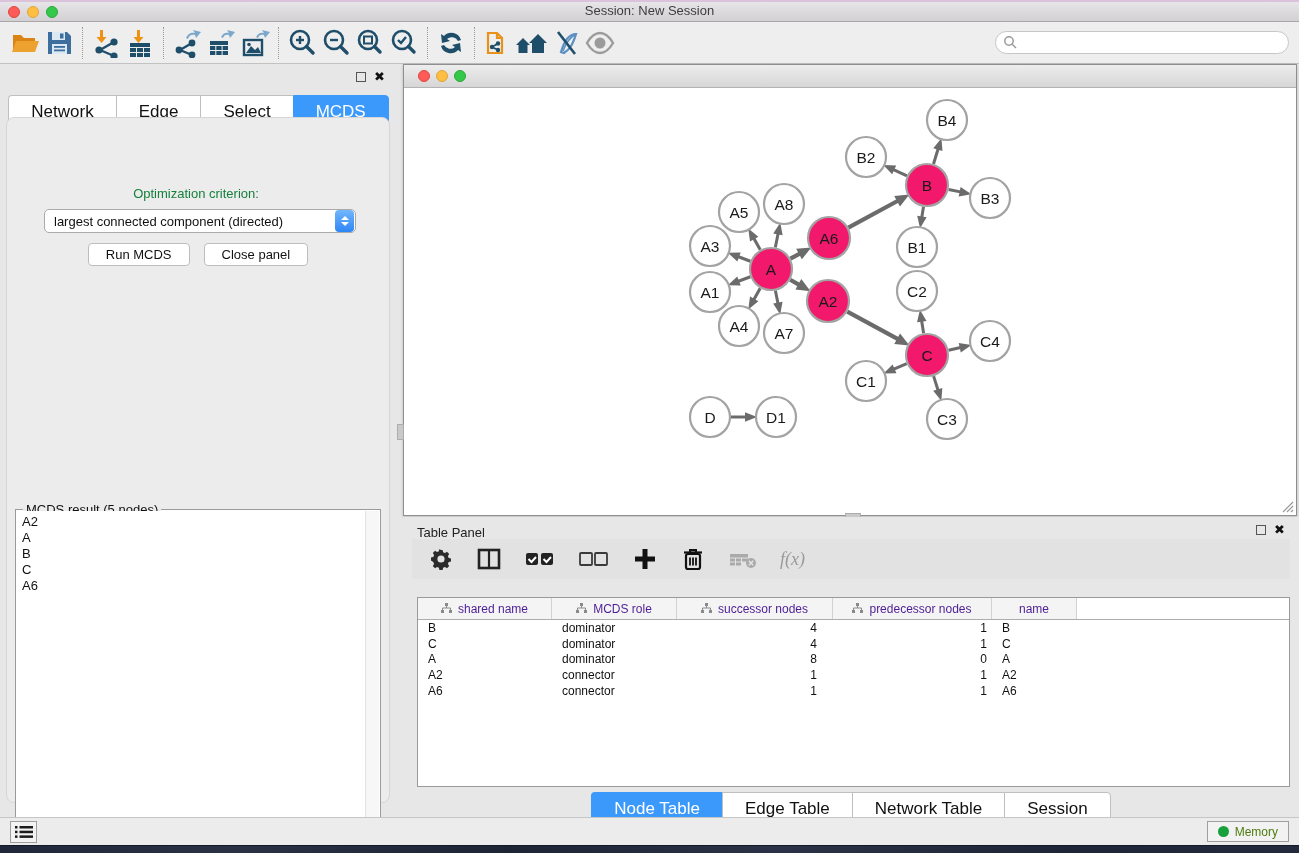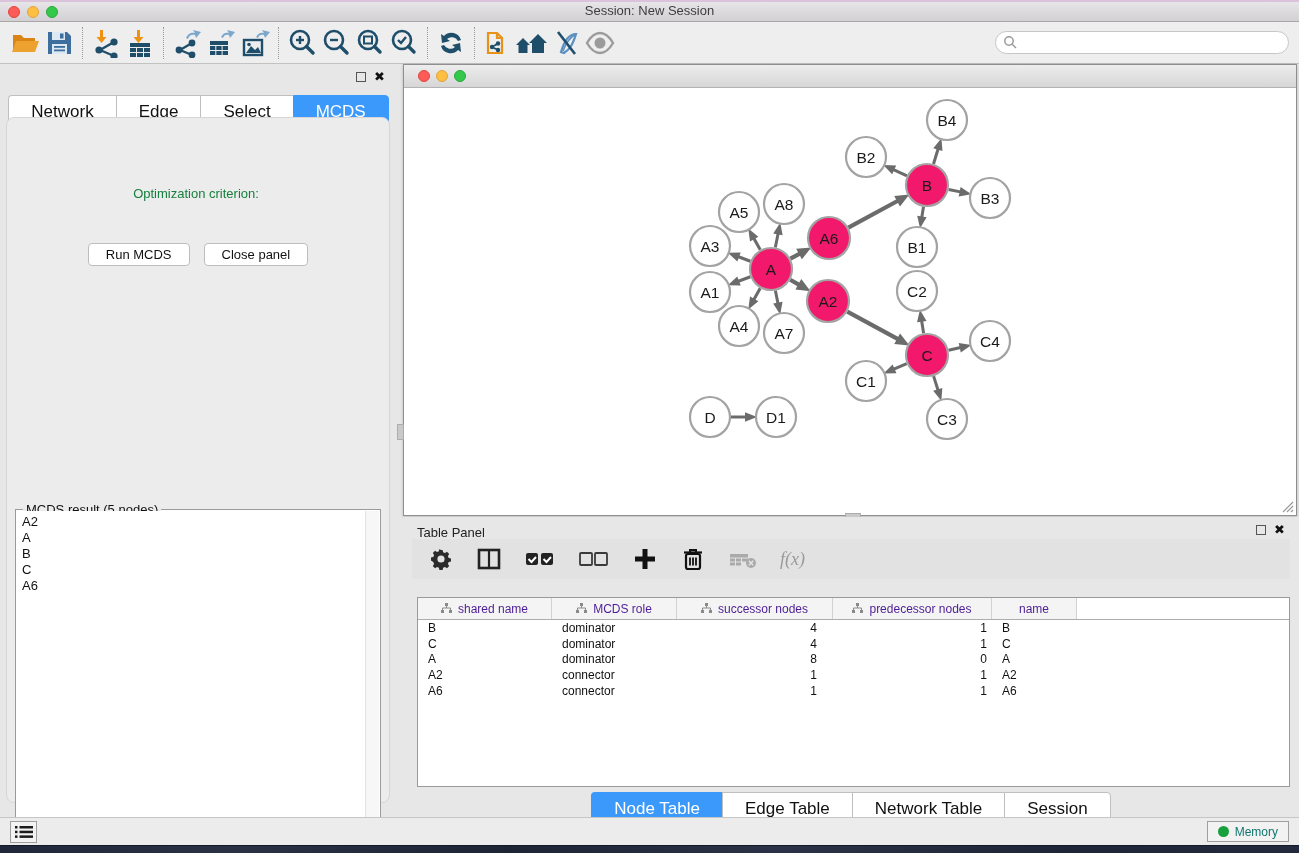--- a/index.html
+++ b/index.html
@@ -107,21 +107,21 @@
   #tp-tabs { position:absolute; left:0; right:0; top:275px; display:flex; justify-content:center; }
 
   
   #statusbar { position:absolute; left:0; top:817px; width:1299px; height:28px;
     background:#ececec; border-top:1px solid #c6c6c6; }
   #list-btn { position:absolute; left:10px; top:3px; width:27px; height:22px;
     background:#f3f3f3; border:1px solid #9f9f9f; display:flex; align-items:center;
     justify-content:center; }
   #memory-btn { position:absolute; right:10px; top:3px; height:21px;
     background:#f2f2f2; border:1px solid #9f9f9f; display:flex; align-items:center;
-    gap:6px; padding:0 10px; font-size:12px; color:#0f766e; }
+    gap:6px; padding:0 10px; font-size:12px; color:#4d7c0f; }
   #memory-dot { width:11px; height:11px; border-radius:50%; }
   #desktop-strip { position:absolute; left:0; top:845px; width:1299px; height:8px;
     background:linear-gradient(90deg,#20273a 0%,#2a3145 18%,#1d2434 39%,#2b3247 60%,#1e2536 82%,#232a3d 100%);
     border-top:1px solid #12172a; }
 </style>
 </head>
 <body>
 
 <div id="app">
 
@@ -298,20 +298,27 @@
       <span class="close-x">✖</span>
     </div>
     <div id="cp-tabs">
         <div class="seg-tab">Network</div>
         <div class="seg-tab">Edge</div>
         <div class="seg-tab">Select</div>
         <div class="seg-tab active">MCDS</div>
       </div>
     <div id="cp-body">
       <div id="opt-label">Optimization criterion:</div>
+      <div id="criterion">
+        <span class="val">largest connected component (directed)</span>
+        <span class="stepper">
+          <span class="chev up"></span>
+            <span class="chev dn"></span>
+        </span>
+      </div>
       <div id="cp-buttons">
         <button class="cp-btn">Run MCDS</button>
         <button class="cp-btn">Close panel</button>
       </div>
       <div id="result-box">
         <span id="result-legend">MCDS result (5 nodes)</span>
         <div id="result-list">
             <div>A2</div>
             <div>A</div>
             <div>B</div>

